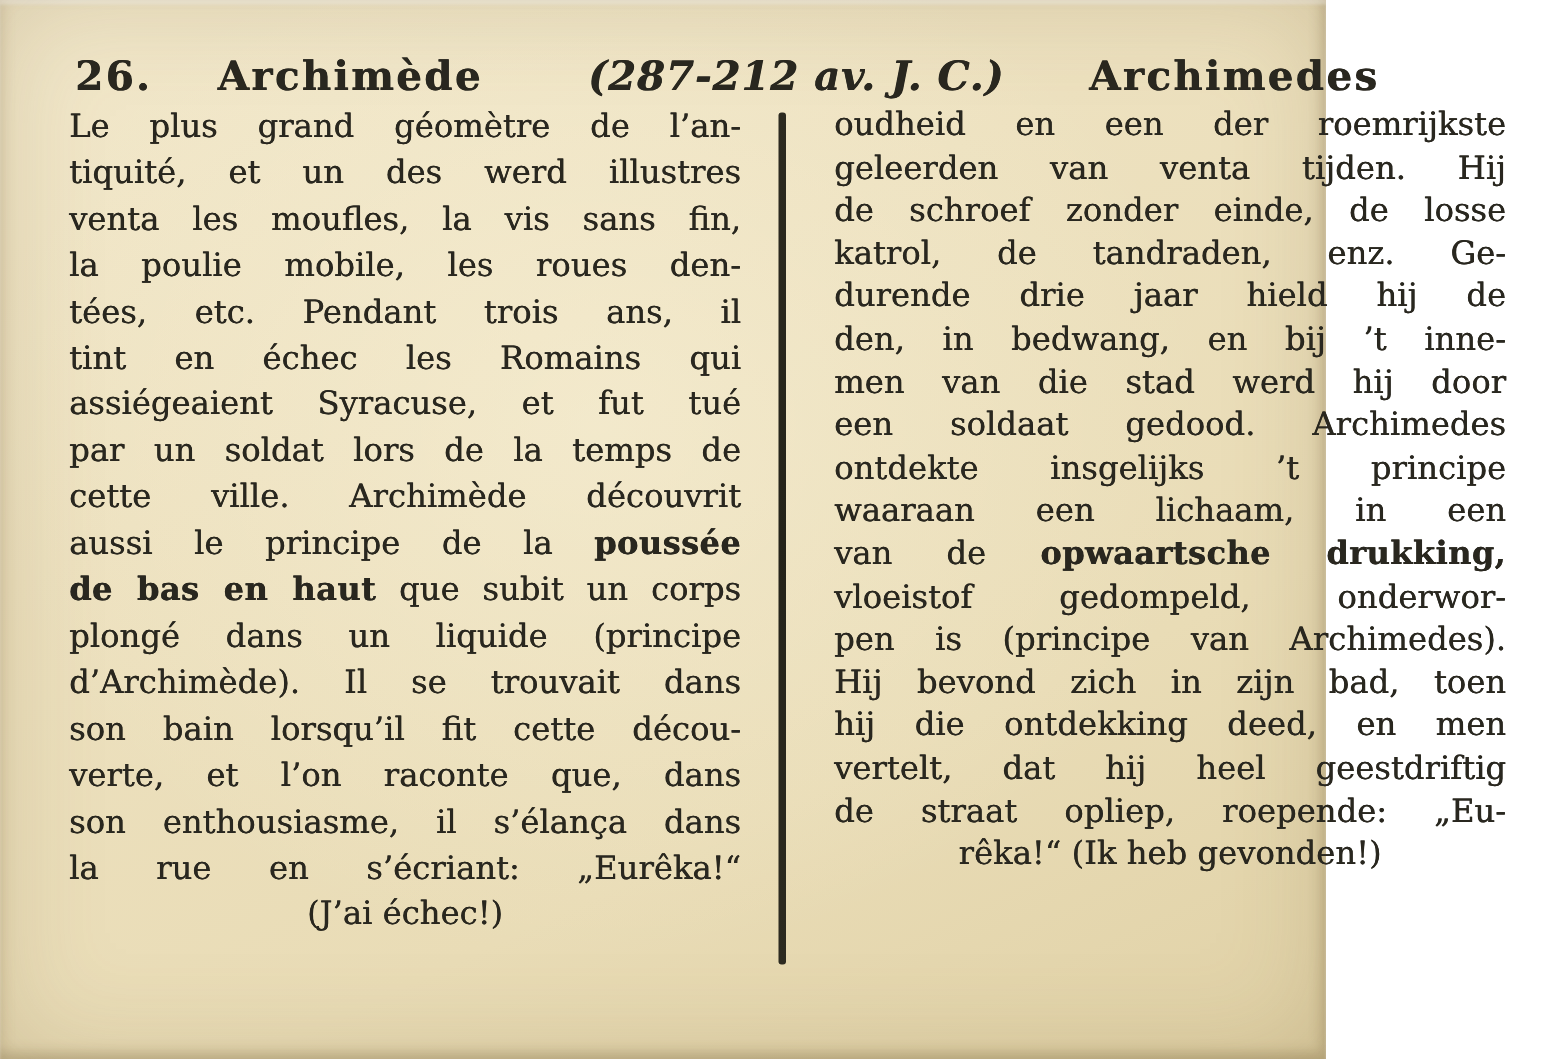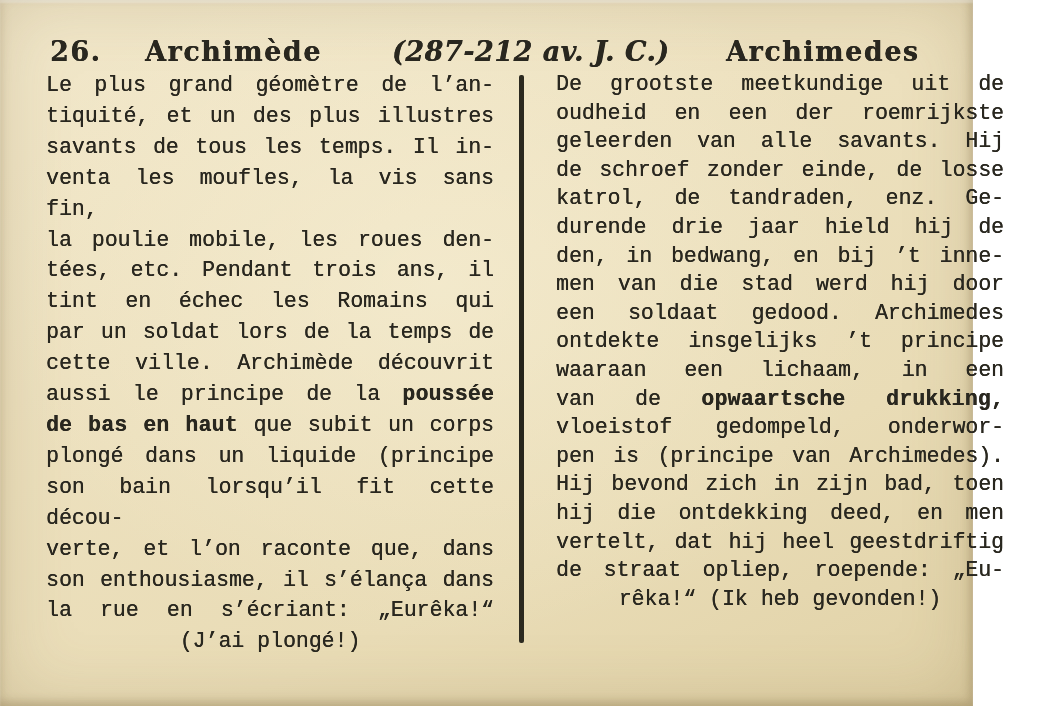--- a/index.html
+++ b/index.html
@@ -3,21 +3,21 @@
 <meta charset="utf-8">
 <style>
   html, body { margin: 0; padding: 0; }
   body {
     width: 1040px; height: 706px;
     font-family: "DejaVu Serif", "Liberation Serif", serif;
     overflow: hidden;
   }
   .card {
     position: relative;
-    width: 973px; height: 706px;
+    width: 884px; height: 706px;
     background:
       radial-gradient(ellipse at 45% 40%, rgba(255,250,230,0.35) 0%, rgba(255,250,230,0) 60%),
       linear-gradient(155deg, #f2e8cb 0%, #ede1bf 35%, #e9dcb6 70%, #e0d1a6 100%);
     box-shadow:
       inset 0 0 70px rgba(125, 100, 55, 0.22),
       inset 0 3px 2px rgba(255,255,255,0.45),
       inset -4px -5px 8px rgba(110, 90, 50, 0.25),
       inset 4px 0 8px rgba(120, 100, 60, 0.12);
     color: #29271f;
   }
@@ -42,21 +42,20 @@
     font-size: 21.5px;
     text-shadow: 0.25px 0 0 currentColor;
   }
   .col-fr { left: 46px;  line-height: 30.9px; }
   .col-nl { left: 556px; line-height: 28.6px; }
 
   .line {
     text-align: justify;
     text-align-last: justify;
     white-space: nowrap;
-    font-family: Liberation Mono, monospace;
   }
   .line span { white-space: normal; }
   .line.center {
     text-align: center;
     text-align-last: center;
   }
   .line .b { font-weight: bold; letter-spacing: 0.2px; }
 
   .divider {
     position: absolute;
@@ -76,44 +75,44 @@
   <div class="header-item hdr-number">26.</div>
 
   <div class="header-item hdr-fr">Archimède</div>
 
   <div class="header-item hdr-dates">(287-212 av. J. C.)</div>
 
   <div class="header-item hdr-nl">Archimedes</div>
 
   <div class="column col-fr">
       <div class="line"><span>Le plus grand géomètre de l’an-</span></div>
-      <div class="line"><span>tiquité, et un des plus illustres</span></div>
-      <div class="line"><span>savants de tous les temps.  Il in-</span></div>
+      <div class="line"><span>tiquité, et un des werd illustres</span></div>
       <div class="line"><span>venta les moufles, la vis sans fin,</span></div>
       <div class="line"><span>la poulie mobile, les roues den-</span></div>
       <div class="line"><span>tées, etc. Pendant trois ans, il</span></div>
       <div class="line"><span>tint en échec les Romains qui</span></div>
+      <div class="line"><span>assiégeaient Syracuse, et fut tué</span></div>
       <div class="line"><span>par un soldat lors de la temps de</span></div>
       <div class="line"><span>cette ville. Archimède découvrit</span></div>
       <div class="line"><span>aussi le principe de la </span><span class="b">poussée</span></div>
       <div class="line"><span class="b">de bas en haut</span><span> que subit un corps</span></div>
       <div class="line"><span>plongé dans un liquide (principe</span></div>
+      <div class="line"><span>d’Archimède). Il se trouvait dans</span></div>
       <div class="line"><span>son bain lorsqu’il fit cette décou-</span></div>
       <div class="line"><span>verte, et l’on raconte que, dans</span></div>
       <div class="line"><span>son enthousiasme, il s’élança dans</span></div>
       <div class="line"><span>la rue en s’écriant: „Eurêka!“</span></div>
-      <div class="line center"><span>(J’ai plongé!)</span></div>
+      <div class="line center"><span>(J’ai échec!)</span></div>
     </div>
 
   <div class="divider"></div>
 
   <div class="column col-nl">
-      <div class="line"><span>De grootste meetkundige uit de</span></div>
       <div class="line"><span>oudheid en een der roemrijkste</span></div>
-      <div class="line"><span>geleerden van alle savants.  Hij</span></div>
+      <div class="line"><span>geleerden van venta tijden.  Hij</span></div>
       <div class="line"><span>de schroef zonder einde, de losse</span></div>
       <div class="line"><span>katrol, de tandraden, enz.  Ge-</span></div>
       <div class="line"><span>durende drie jaar hield hij de</span></div>
       <div class="line"><span>den, in bedwang, en bij ’t inne-</span></div>
       <div class="line"><span>men van die stad werd hij door</span></div>
       <div class="line"><span>een soldaat gedood.  Archimedes</span></div>
       <div class="line"><span>ontdekte insgelijks ’t principe</span></div>
       <div class="line"><span>waaraan een lichaam, in een</span></div>
       <div class="line"><span>van de </span><span class="b">opwaartsche drukking,</span></div>
       <div class="line"><span>vloeistof gedompeld, onderwor-</span></div>

